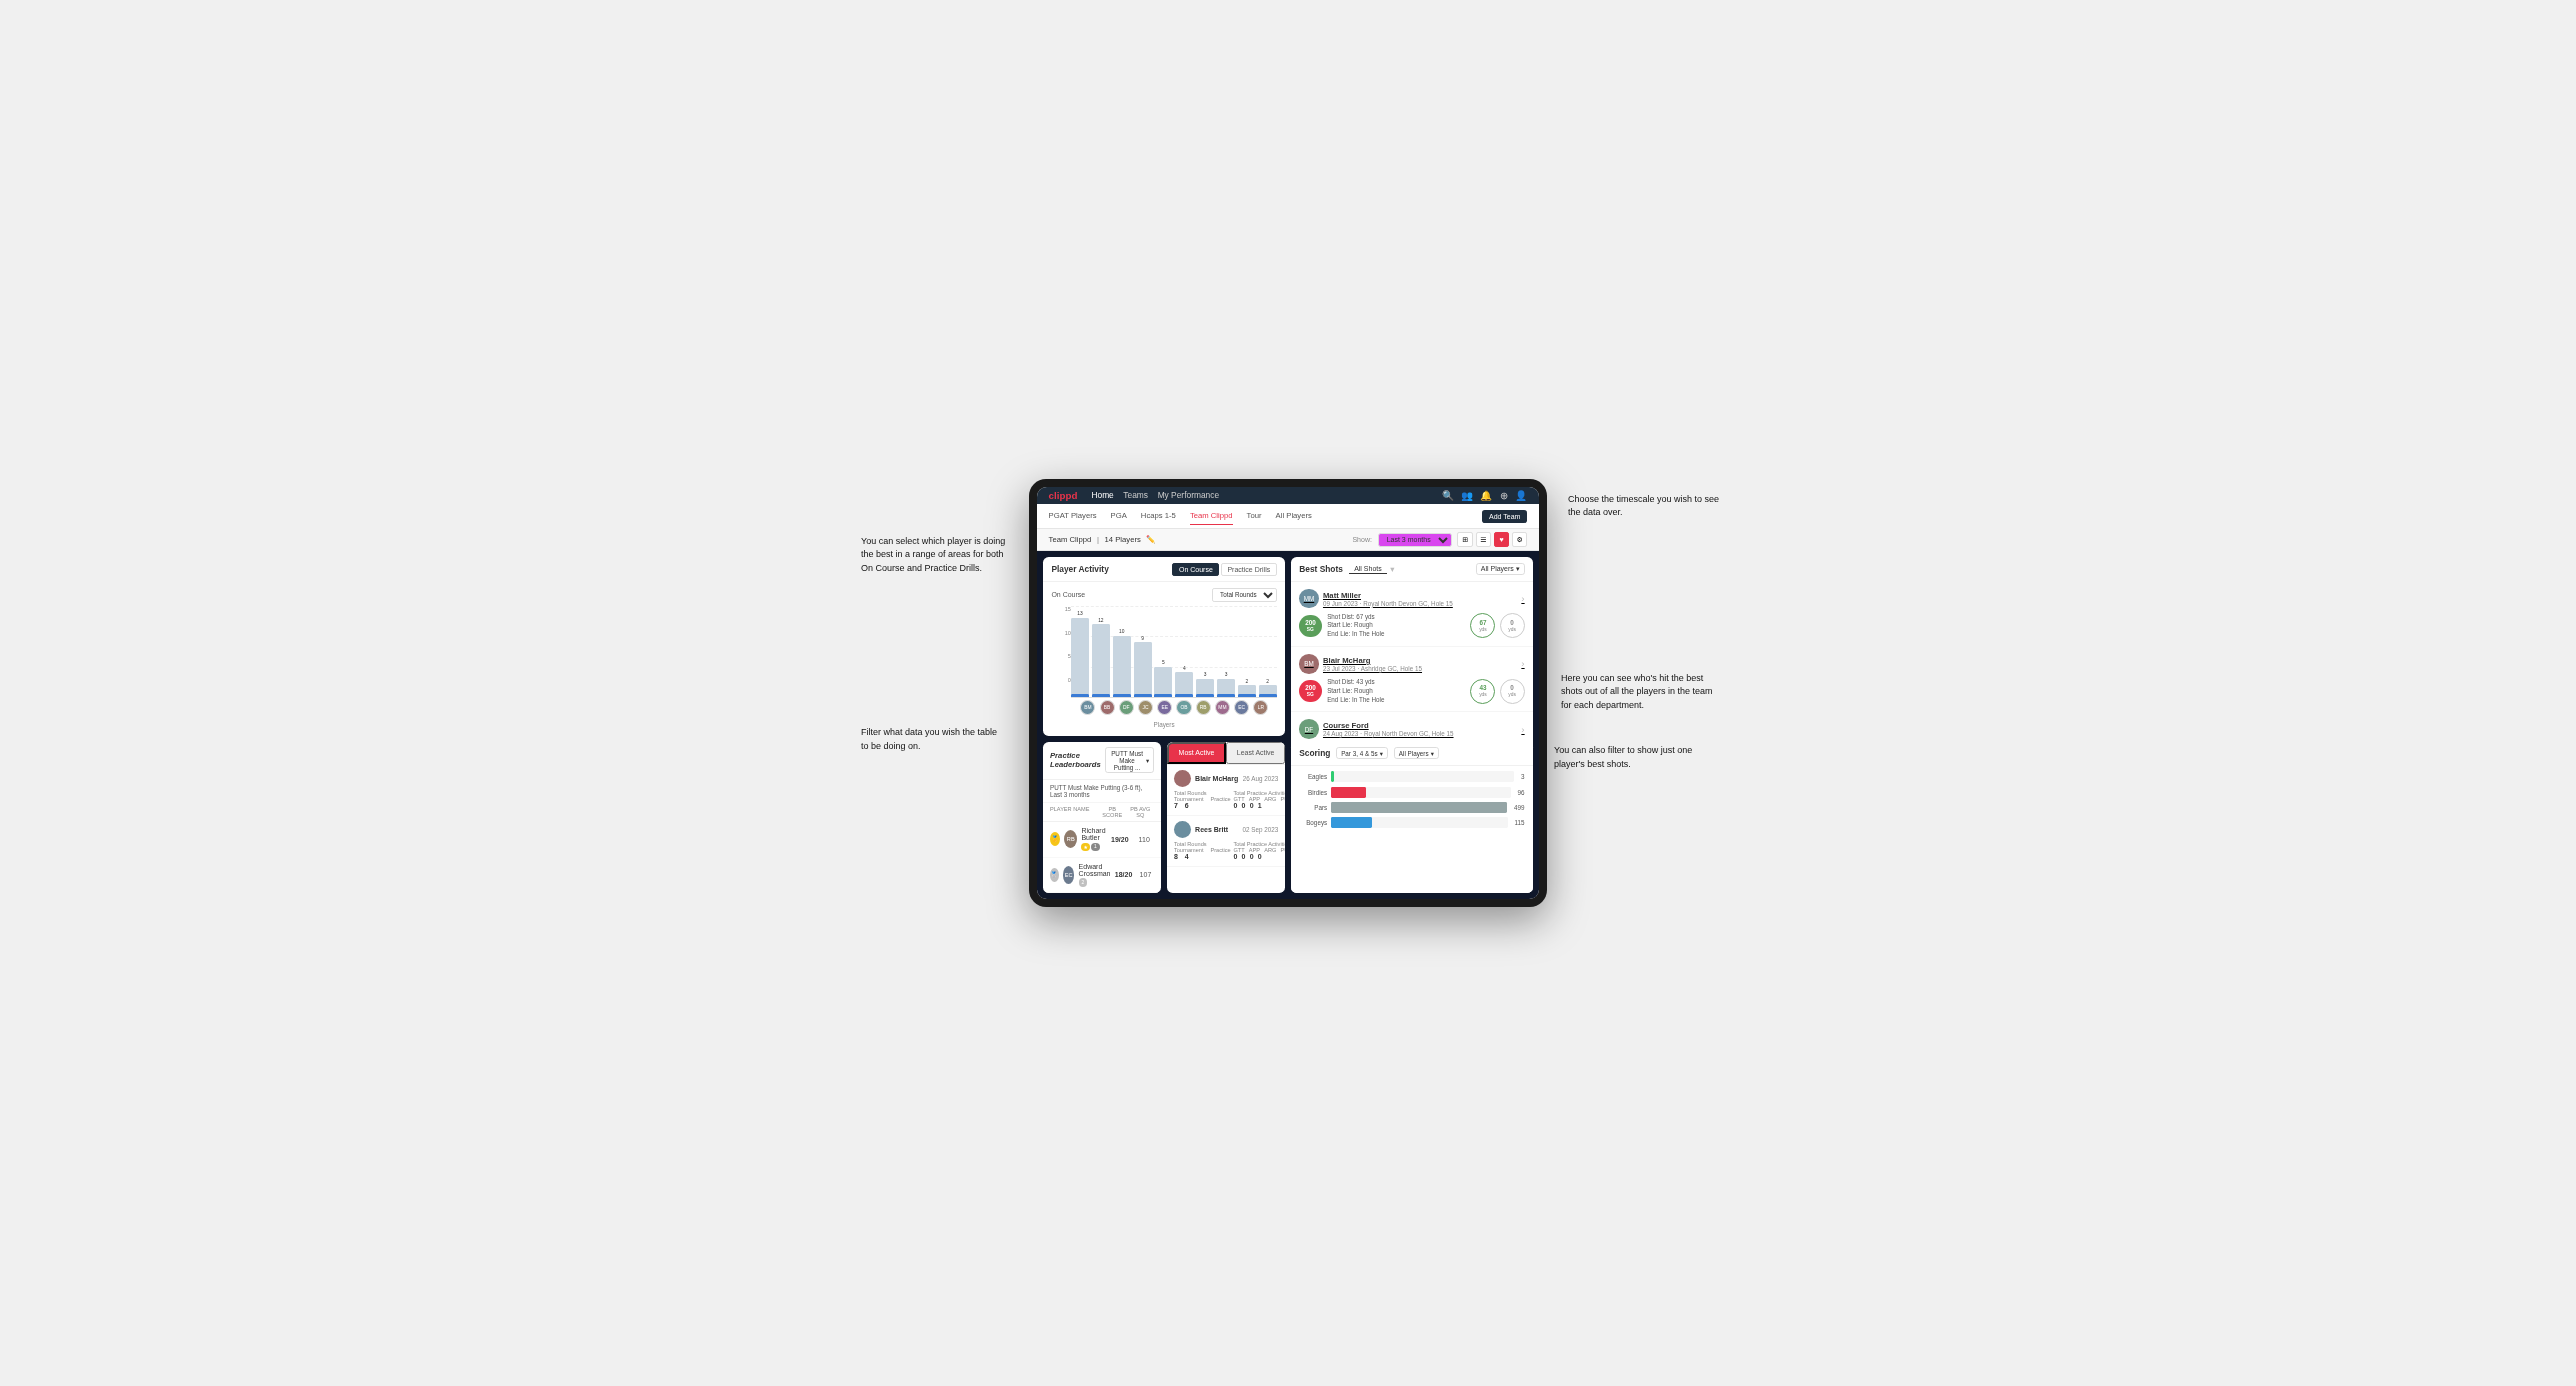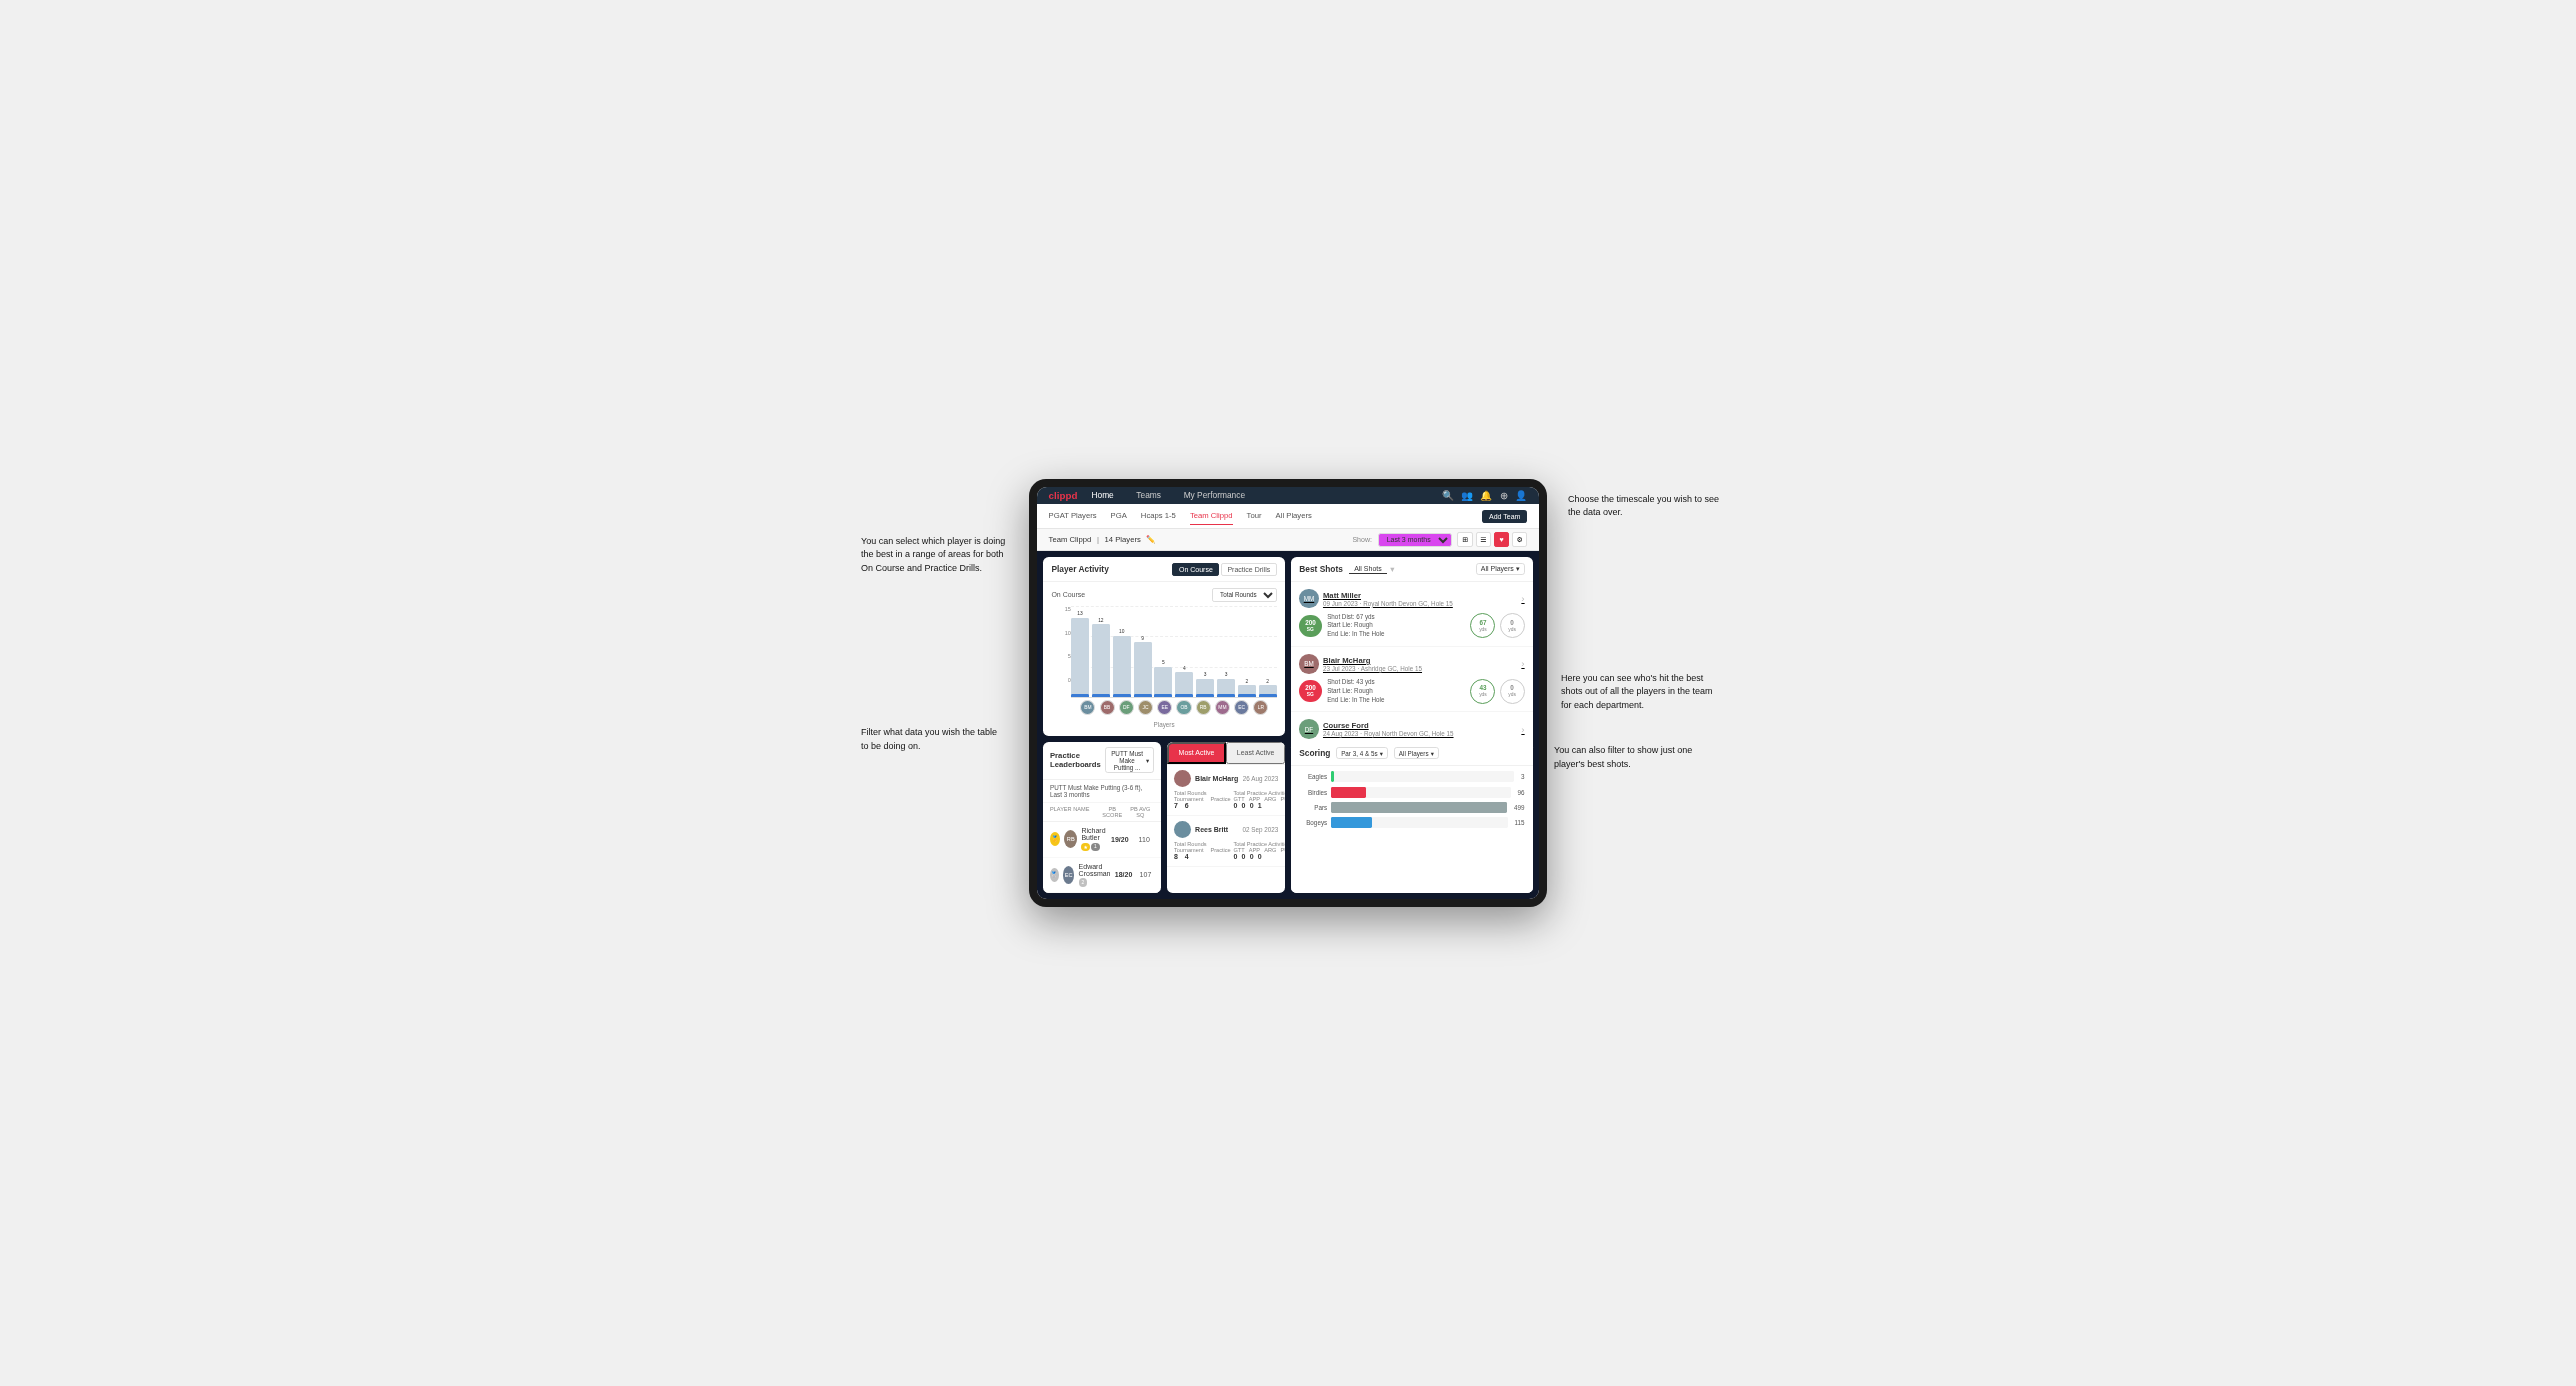--- a/index.html
+++ b/index.html
@@ -79,21 +79,21 @@
       gap: 11.2px;
       height: 17px;
     }
     .nav-logo {
       color: #e8334a;
       font-weight: 700;
       font-size: 9.8px;
     }
     .nav-links {
       display: flex;
-      gap: 17px;
+      gap: 4px;
       flex: 1;
     }
     .nav-link {
       color: #ccc;
       font-size: 8.4px;
       cursor: pointer;
       padding: 1.4px 2.8px;
     }
     .nav-link.active {
       color: #fff;
@@ -407,21 +407,21 @@
       background: #fff;
       border-radius: 5.6px;
       overflow: hidden;
     }
     .lb-header {
       display: flex; align-items: center;
       padding: 5.6px 7px;
       border-bottom: 0.7px solid #f0f0f0;
       gap: 4.2px;
     }
-    .lb-title { font-size: 7.7px; font-weight: 600; flex: 1; color: #333; }
+    .lb-title { font-size: 7.7px; font-weight: 600; flex: 1; color: #333; font-style: italic; }
     .lb-subtitle {
       padding: 4.2px 7px;
       font-size: 6.3px;
       color: #555;
       border-bottom: 0.7px solid #f5f5f5;
     }
     .lb-col-headers {
       display: flex;
       padding: 2.8px 7px;
       font-size: 5.6px;

